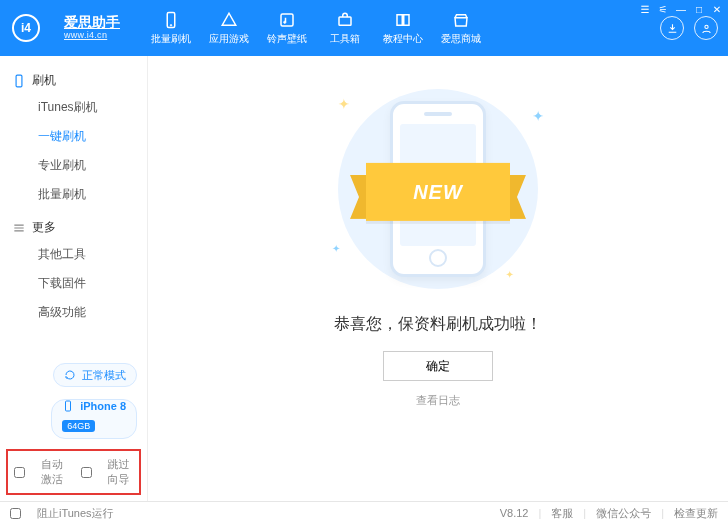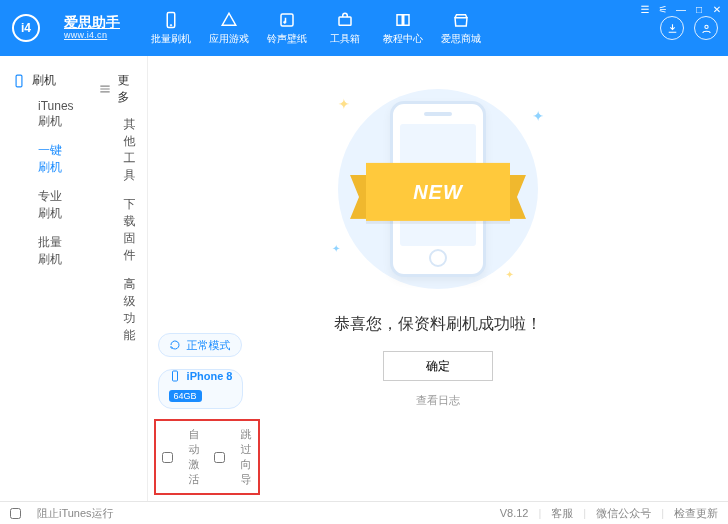--- a/index.html
+++ b/index.html
@@ -23,30 +23,30 @@
   .win-ctrls { position: absolute; top: 2px; right: 4px; display: flex; gap: 4px; }
   .win-ctrls span { width: 14px; height: 14px; display: flex; align-items: center; justify-content: center; font-size: 10px; cursor: pointer; }
   .head-right { margin-left: auto; display: flex; gap: 10px; align-items: center; }
   .circ-btn { width: 24px; height: 24px; border: 1.5px solid rgba(255,255,255,.85); border-radius: 50%; display: flex; align-items: center; justify-content: center; cursor: pointer; }
   .circ-btn svg { width: 13px; height: 13px; fill: none; stroke: #fff; stroke-width: 2; }
 
   
   .body { flex: 1; display: flex; border-bottom: 1px solid #e6e6e6; min-height: 0; }
 
   
-  .sidebar { width: 148px; border-right: 1px solid #eee; display: flex; flex-direction: row; padding-top: 12px; font-size: 12px; }
+  .sidebar { width: 148px; border-right: 1px solid #eee; display: flex; flex-direction: column; padding-top: 12px; font-size: 12px; }
   .sb-section { margin-bottom: 6px; }
   .sb-title { display: flex; align-items: center; gap: 6px; padding: 4px 12px; color: #333; font-weight: 500; }
   .sb-title .ico { width: 14px; height: 14px; display: flex; align-items: center; justify-content: center; }
   .sb-items { list-style: none; }
   .sb-items li { padding: 6px 12px 6px 38px; color: #555; cursor: pointer; }
   .sb-items li.active { color: #1a8cff; }
 
   .sb-bottom { margin-top: auto; }
-  .pill-row { padding: 6px 10px; display: flex; align-items: center; gap: 8px; }
+  .pill-row { padding: 6px 10px; display: flex; align-items: center; gap: 8px; justify-content: flex-end; }
   .pill { display: flex; align-items: center; gap: 6px; height: 24px; padding: 0 10px; border: 1px solid #d6e9ff; border-radius: 14px; color: #1a8cff; font-size: 11px; background: #f5faff; }
   .pill-row.device { flex-wrap: wrap; gap: 4px; }
   .pill-row.device .pill { height: auto; padding: 0 10px 6px; flex-direction: column; align-items: flex-start; width: auto; }
   .device-name { font-weight: 600; display: flex; align-items: center; gap: 6px; }
   .cap-badge { background: #1a8cff; color: #fff; font-size: 9px; padding: 1px 5px; border-radius: 3px; margin-top: 2px; }
 
   .checks-box { margin: 4px 6px 6px; border: 2px solid #e53935; padding: 6px 6px; display: flex; gap: 14px; }
   .chk { display: flex; align-items: center; gap: 16px; font-size: 11px; color: #888; }
   .chk input { width: 11px; height: 11px; }
 

